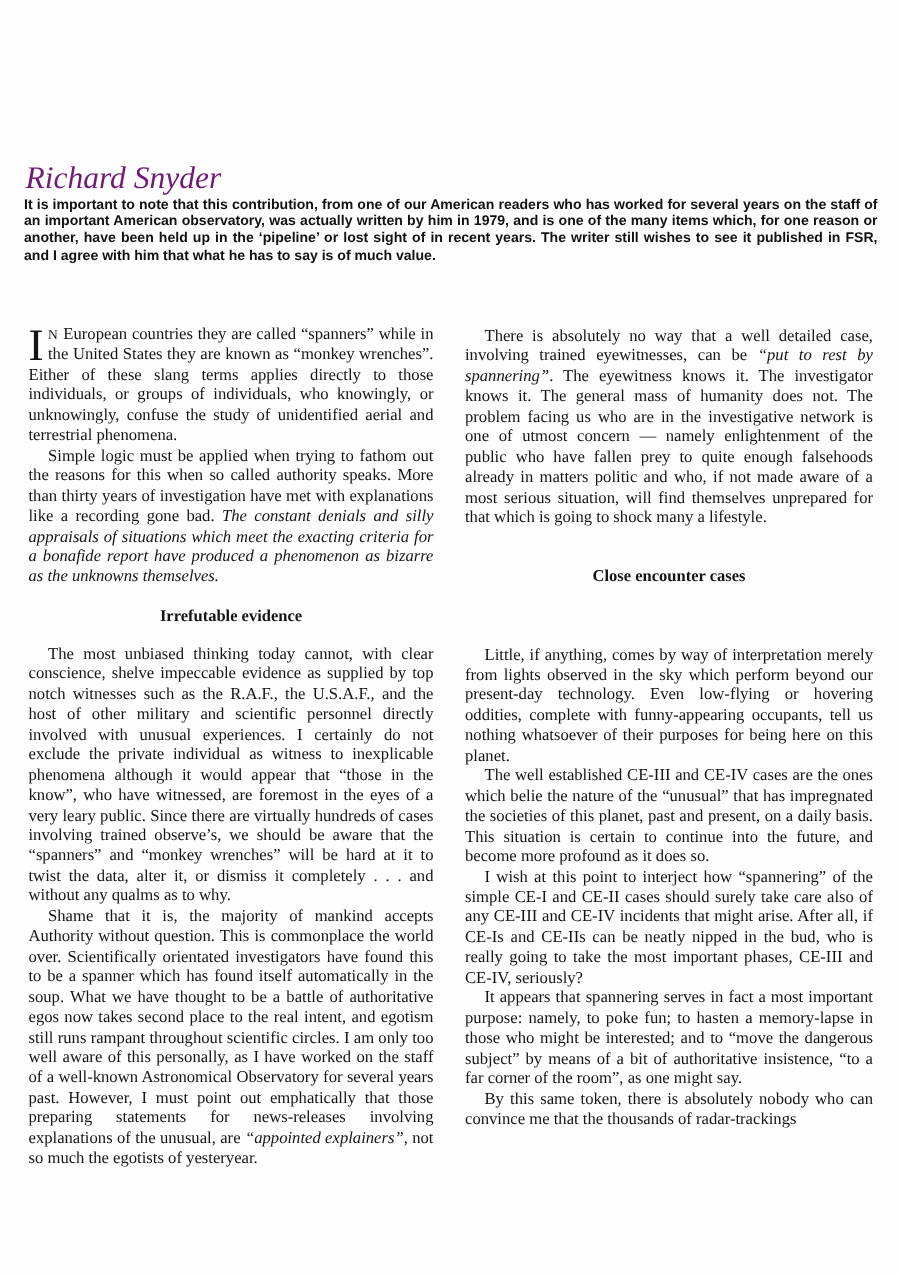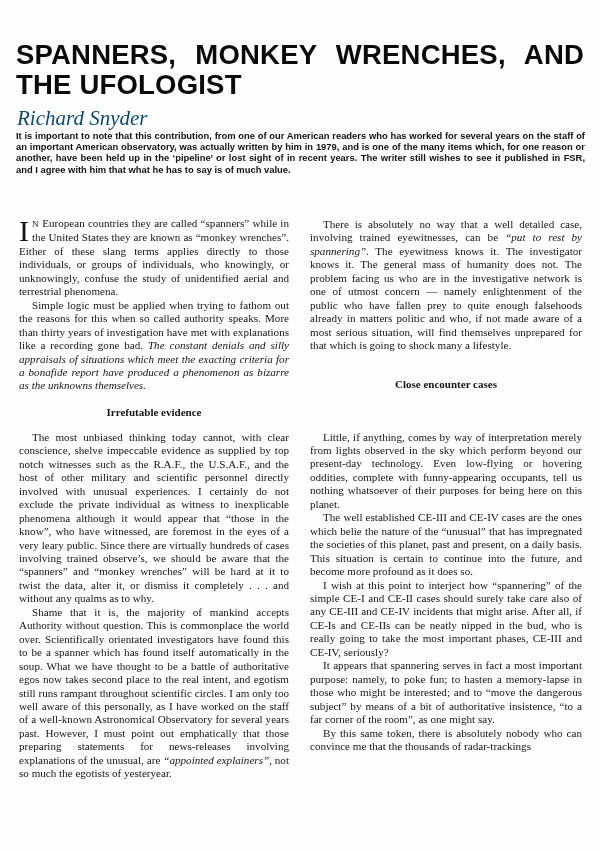--- a/index.html
+++ b/index.html
@@ -11,21 +11,21 @@
     font-family: "Liberation Sans", sans-serif; font-weight: bold;
     font-size: 27.5px; line-height: 30px; letter-spacing: 0.2px;
     text-align: justify; text-align-last: left; margin: 0; color: #0a0a0a;
   }
   .title .line1 { display: block; text-align: justify; text-align-last: justify; }
   .title .line2 { display: block; }
 
   .author {
     position: absolute; left: 17px; top: 106px;
     font-family: "Liberation Serif", serif; font-style: italic;
-    font-size: 21px; line-height: 24px; margin: 0; color: #0c4a6e;
+    font-size: 21px; line-height: 24px; margin: 0; color: #701a75;
   }
 
   .intro {
     position: absolute; left: 16px; top: 130px; width: 569px;
     font-family: Liberation Sans, sans-serif; font-weight: bold;
     font-size: 9.4px; line-height: 11.2px; color: #111; margin: 0;
   }
   .intro p { margin: 0; text-align: justify; }
   .intro p.indent { text-indent: 12px; }
 
@@ -47,24 +47,20 @@
     float: left; font-size: 30px; line-height: 24px; margin: 2px 3px 0 0;
     font-family: "Liberation Serif", serif;
   }
   .smallcap { font-size: 9px; letter-spacing: 0.5px; }
 </style>
 </head>
 <body>
 
 <div class="page">
 
-  <h1 class="title">
-    <span class="line1">SPANNERS, MONKEY WRENCHES, AND</span>
-    <span class="line2">THE UFOLOGIST</span>
-  </h1>
 
   <div class="author">Richard Snyder</div>
 
   <div class="intro">
     <p>It is important to note that this contribution, from one of our American readers who has worked for several years on the staff of an important American observatory, was actually written by him in 1979, and is one of the many items which, for one reason or another, have been held up in the ‘pipeline’ or lost sight of in recent years. The writer still wishes to see it published in FSR, and I agree with him that what he has to say is of much value.</p>
   </div>
 
   <div class="col left">
     <p class="first"><span class="dropcap">I</span><span class="smallcap">N</span><span> European countries they are called “spanners” while in the United States they are known as “monkey wrenches”. Either of these slang terms applies directly to those individuals, or groups of individuals, who knowingly, or unknowingly, confuse the study of unidentified aerial and terrestrial phenomena.</span></p>
     <p><span>Simple logic must be applied when trying to fathom out the reasons for this when so called authority speaks. More than thirty years of investigation have met with explanations like a recording gone bad. </span><em>The constant denials and silly appraisals of situations which meet the exacting criteria for a bonafide report have produced a phenomenon as bizarre as the unknowns themselves.</em></p>

